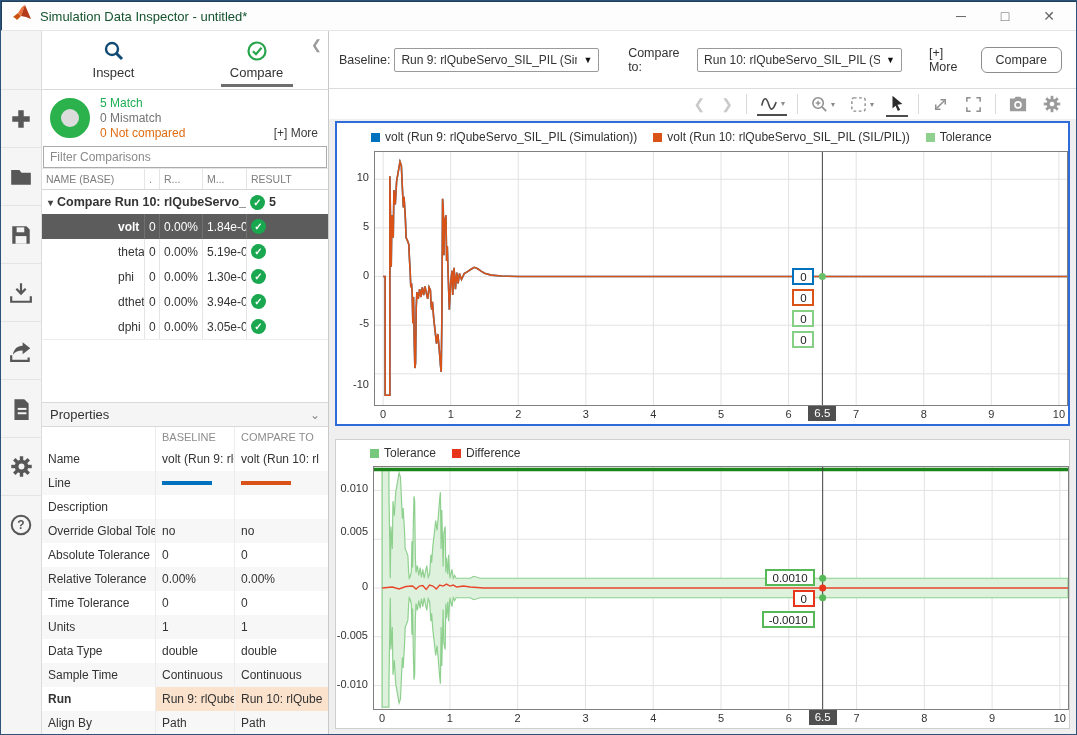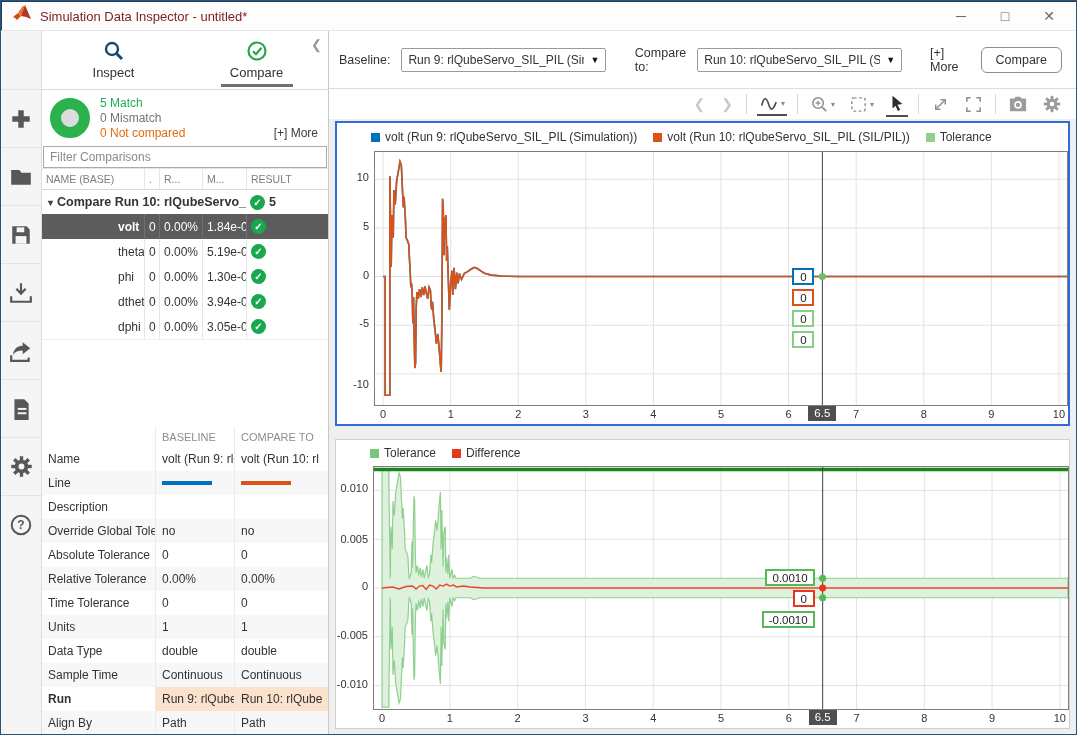--- a/index.html
+++ b/index.html
@@ -1,21 +1,21 @@
 <!DOCTYPE html>
 <html><head>
 <meta charset="utf-8">
 <style>
   * { box-sizing: border-box; margin: 0; padding: 0; }
   body { font-family: "Liberation Sans", sans-serif; background: #fff; }
   .window { position: relative; width: 1077px; height: 735px; border: 1px solid #2e5378; background: #fff; overflow: hidden; }
 
   
   .titlebar { height: 30px; background: #fdfdfd; border-bottom: 1px solid #e6e6e6; display: flex; align-items: center; padding: 0 10px; border-top: 1px solid #1d3f5e; border-left: 2px solid #1d3f5e; margin-left: -1px; }
-  .titlebar .title { font-size: 13px; color: #7f1d1d; margin-left: 8px; flex: 1; }
+  .titlebar .title { font-size: 13px; color: #14532d; margin-left: 8px; flex: 1; }
   .winbtns { display: flex; gap: 26px; padding-right: 8px; color: #666; font-size: 14px; }
   .winbtns span { cursor: default; width: 18px; text-align: center; }
 
   .appbody { display: flex; height: 704px; }
 
   
   .iconstrip { width: 41px; background: #f5f5f5; border-right: 1px solid #dcdcdc; padding-top: 58px; }
   .iconcell { height: 58px; display: flex; align-items: center; justify-content: center; border-top: 1px solid #e4e4e4; }
   .iconcell svg { display: block; }
 
@@ -67,21 +67,21 @@
   .prow > div:last-child { border-right: none; }
   .prow:nth-child(odd):not(.phead) { background: #f7f7f7; }
   .phead { height: 20px; }
   .phead > div { color: #8c8c8c; font-size: 11px; }
   .prow .hl { background: #fbe2cc; }
   .prow .plabel-bold { font-weight: bold; }
   .lineswatch { width: 50px; height: 4px; }
 
   
   .main { flex: 1; display: flex; flex-direction: column; background: #efefef; min-width: 0; }
-  .runbar { height: 58px; background: #fff; border-bottom: 1px solid #dcdcdc; display: flex; align-items: center; padding: 0 14px 0 10px; gap: 11px; font-size: 12.5px; color: #333; }
+  .runbar { height: 58px; background: #fff; border-bottom: 1px solid #dcdcdc; display: flex; align-items: center; padding: 0 14px 0 10px; gap: 4px; font-size: 12.5px; color: #333; }
   .dd { border: 1px solid #9a9a9a; border-radius: 2px; background: #fff; height: 24px; display: flex; align-items: center; padding: 0 6px; gap: 6px; cursor: pointer; }
   .dd .ddval { max-width: 176px; overflow: hidden; white-space: nowrap; font-size: 12px; }
   .dd .caret { font-size: 9px; color: #111; }
   .runbar .gap1 { width: 22px; } .runbar .gap2 { width: 20px; } .runbar .gap3 { flex: 1; }
   .cmpbtn { height: 26px; padding: 0 14px; border: 1px solid #8d8d8d; border-radius: 6px; background: #fff; font-size: 12.5px; color: #333; cursor: pointer; font-family: "Liberation Sans", sans-serif; }
 
   .charttools { height: 30px; background: #fff; display: flex; align-items: center; justify-content: flex-end; padding-right: 12px; gap: 10px; }
   .ct { display: flex; align-items: center; gap: 2px; padding: 2px 2px; }
   .ct.active { border-bottom: 2px solid #4d4d4d; }
   .ct .caret { font-size: 8px; color: #8a8a8a; }
@@ -278,20 +278,24 @@
           <div>0.00%</div>
           <div>3.05e-0</div>
           <div>
               <span class="check">✓</span>
             </div>
         </div>
       </div>
 
       <div class="lpspacer"></div>
 
+      <div class="propshead">
+        <span class="pv">Properties</span>
+        <span class="chev">⌄</span>
+      </div>
 
       <div class="ptable">
         <div class="prow phead">
           <div></div>
           <div>BASELINE</div>
           <div>COMPARE TO</div>
         </div>
         <div class="prow">
           <div>Name</div>
           <div>volt (Run 9: rlQ</div>
@@ -527,21 +531,21 @@
                 <span>Tolerance</span>
               </span>
             <span class="li">
                 <span class="swatch" style="background: rgb(232, 54, 29);"></span>
                 <span>Difference</span>
               </span>
           </div>
           <div class="plotrow">
             <div class="ygutter">
                 <div class="ylab" style="top:16.419354838709694px">0.010</div>
-                <div class="ylab" style="top:67px">0.005</div>
+                <div class="ylab" style="top:59px">0.005</div>
                 <div class="ylab" style="top:114px">0</div>
                 <div class="ylab" style="top:162.79032258064515px">-0.005</div>
                 <div class="ylab" style="top:211.58064516129033px">-0.010</div>
               </div>
             <div class="plot">
                 <svg width="694" height="242">
                   <line x1="8.132812500000002" x2="8.132812500000002" y1="0" y2="242" stroke="#e2e2e2"></line>
                   <line x1="75.90625000000001" x2="75.90625000000001" y1="0" y2="242" stroke="#e2e2e2"></line>
                   <line x1="143.67968750000003" x2="143.67968750000003" y1="0" y2="242" stroke="#e2e2e2"></line>
                   <line x1="211.45312500000003" x2="211.45312500000003" y1="0" y2="242" stroke="#e2e2e2"></line>

